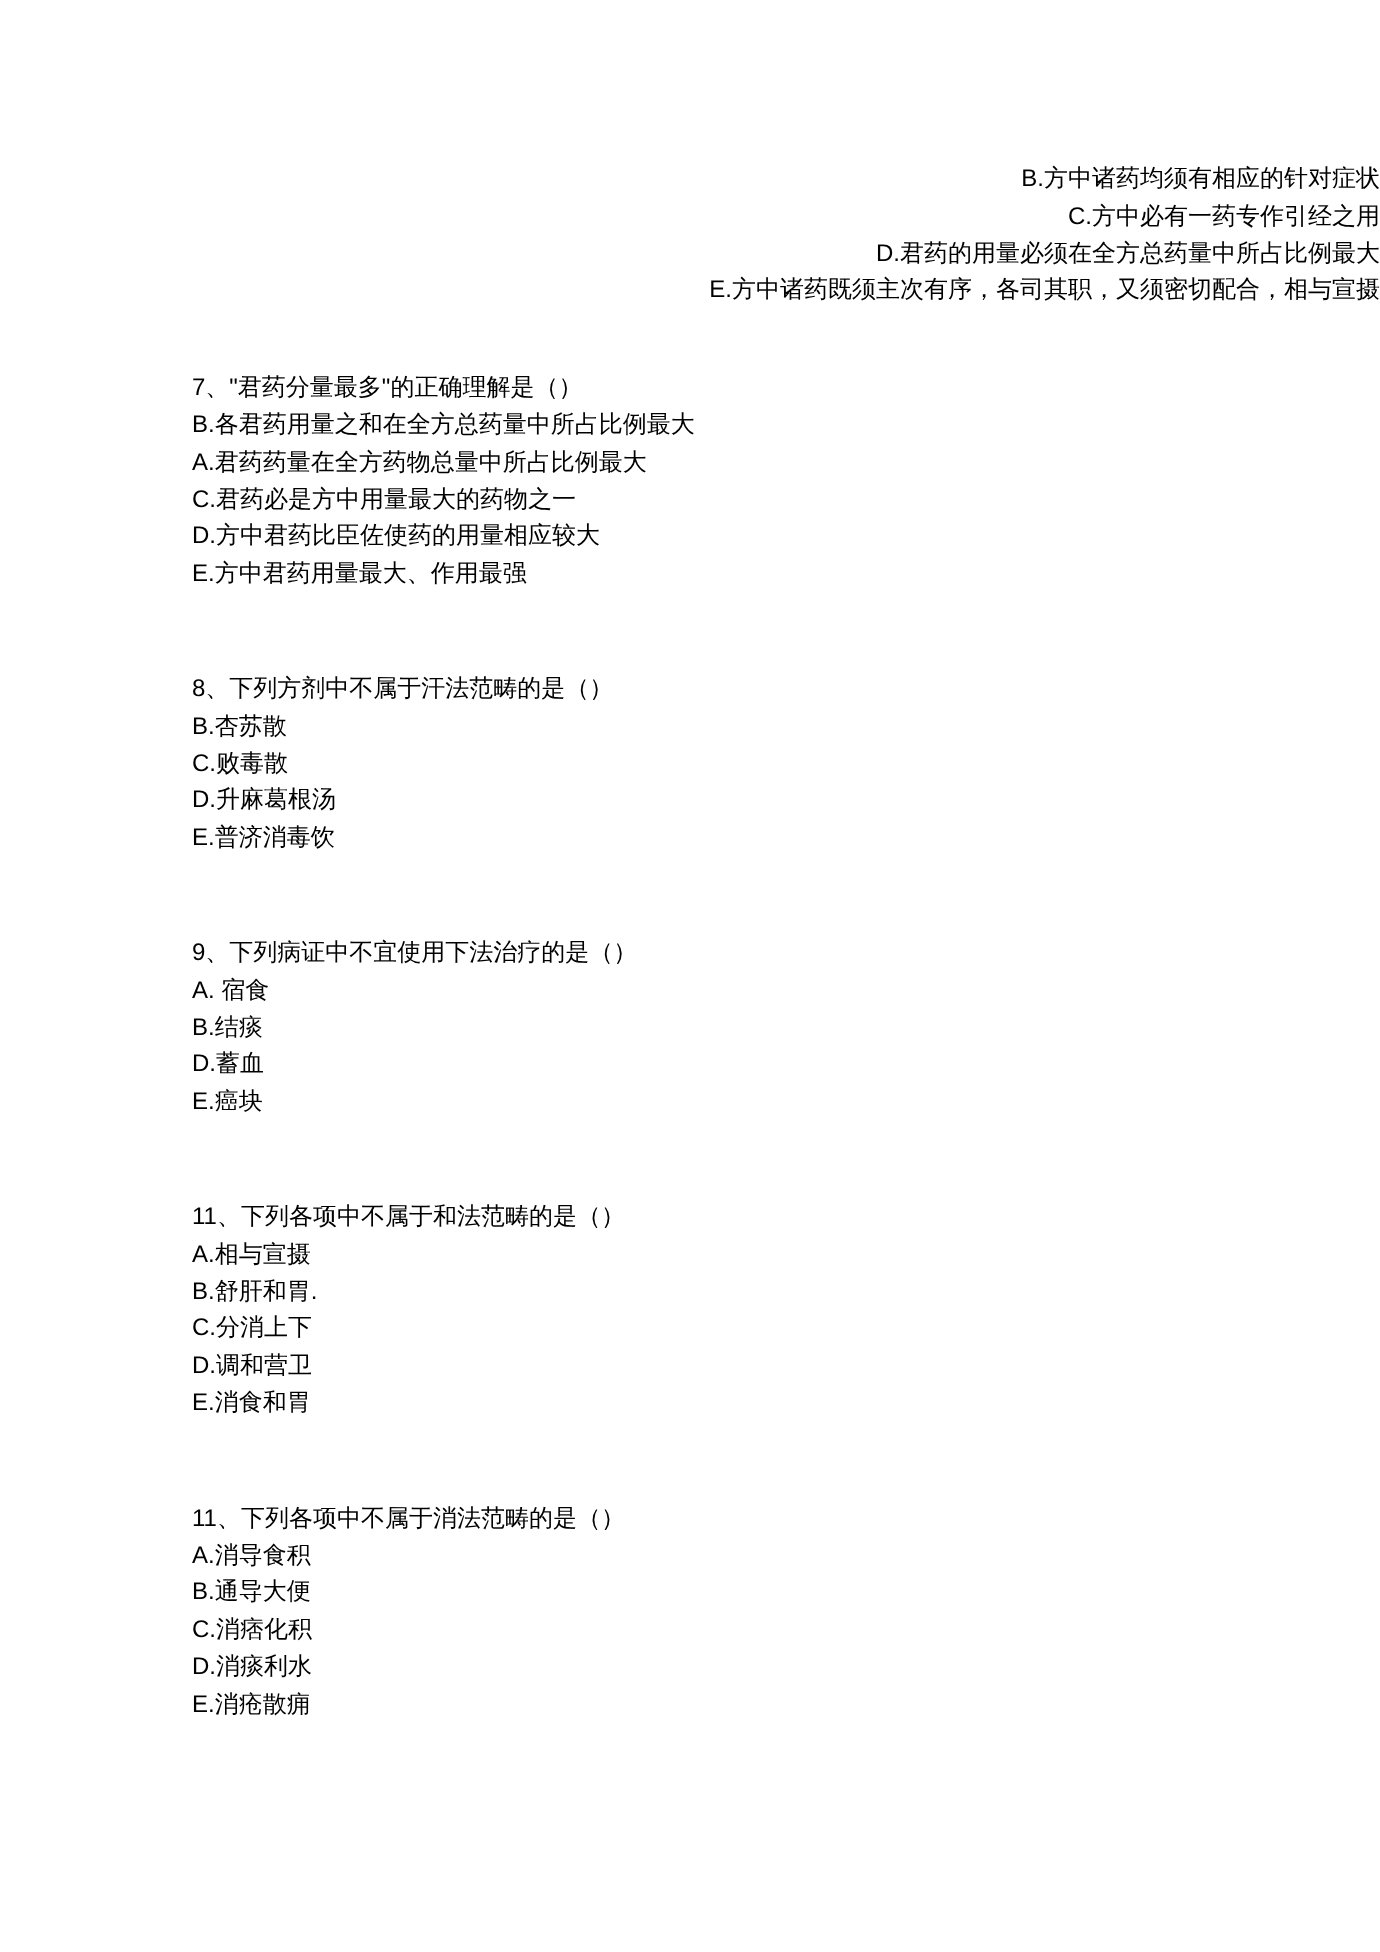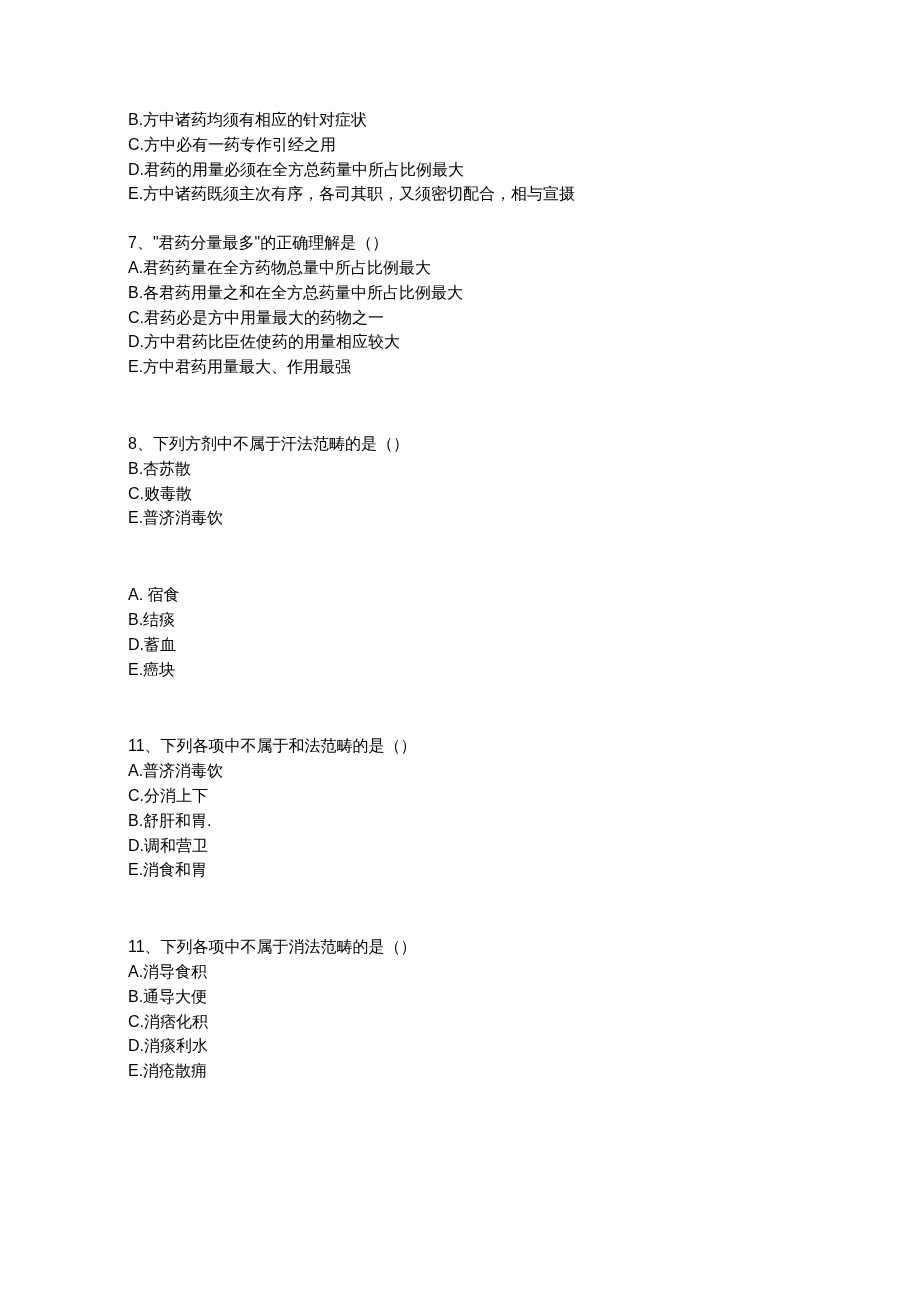--- a/index.html
+++ b/index.html
@@ -19,61 +19,64 @@
   .question-block {
     margin-bottom: 52px;
   }
   .opt {
     white-space: pre-wrap;
   }
   .stem {
     white-space: pre-wrap;
   }
   .cont-opts {
-    margin-bottom: 24px;
+    margin-bottom: 40px;
+    text-align: right;
   }
 </style>
 </head>
 <body>
 
 <div class="cont-opts">
   <div class="opt">B.方中诸药均须有相应的针对症状</div>
   <div class="opt">C.方中必有一药专作引经之用</div>
   <div class="opt">D.君药的用量必须在全方总药量中所占比例最大</div>
   <div class="opt">E.方中诸药既须主次有序，各司其职，又须密切配合，相与宣摄</div>
 </div>
 
 <div class="question-block">
   <div class="stem">7、"君药分量最多"的正确理解是（）</div>
+  <div class="opt">B.各君药用量之和在全方总药量中所占比例最大</div>
   <div class="opt">A.君药药量在全方药物总量中所占比例最大</div>
-  <div class="opt">B.各君药用量之和在全方总药量中所占比例最大</div>
   <div class="opt">C.君药必是方中用量最大的药物之一</div>
   <div class="opt">D.方中君药比臣佐使药的用量相应较大</div>
   <div class="opt">E.方中君药用量最大、作用最强</div>
 </div>
 
 <div class="question-block">
   <div class="stem">8、下列方剂中不属于汗法范畴的是（）</div>
   <div class="opt">B.杏苏散</div>
   <div class="opt">C.败毒散</div>
+  <div class="opt">D.升麻葛根汤</div>
   <div class="opt">E.普济消毒饮</div>
 </div>
 
 <div class="question-block">
+  <div class="stem">9、下列病证中不宜使用下法治疗的是（）</div>
   <div class="opt">A. 宿食</div>
   <div class="opt">B.结痰</div>
   <div class="opt">D.蓄血</div>
   <div class="opt">E.癌块</div>
 </div>
 
 <div class="question-block">
   <div class="stem">11、下列各项中不属于和法范畴的是（）</div>
-  <div class="opt">A.普济消毒饮</div>
+  <div class="opt">A.相与宣摄</div>
+  <div class="opt">B.舒肝和胃.</div>
   <div class="opt">C.分消上下</div>
-  <div class="opt">B.舒肝和胃.</div>
   <div class="opt">D.调和营卫</div>
   <div class="opt">E.消食和胃</div>
 </div>
 
 <div class="question-block">
   <div class="stem">11、下列各项中不属于消法范畴的是（）</div>
   <div class="opt">A.消导食积</div>
   <div class="opt">B.通导大便</div>
   <div class="opt">C.消痞化积</div>
   <div class="opt">D.消痰利水</div>

